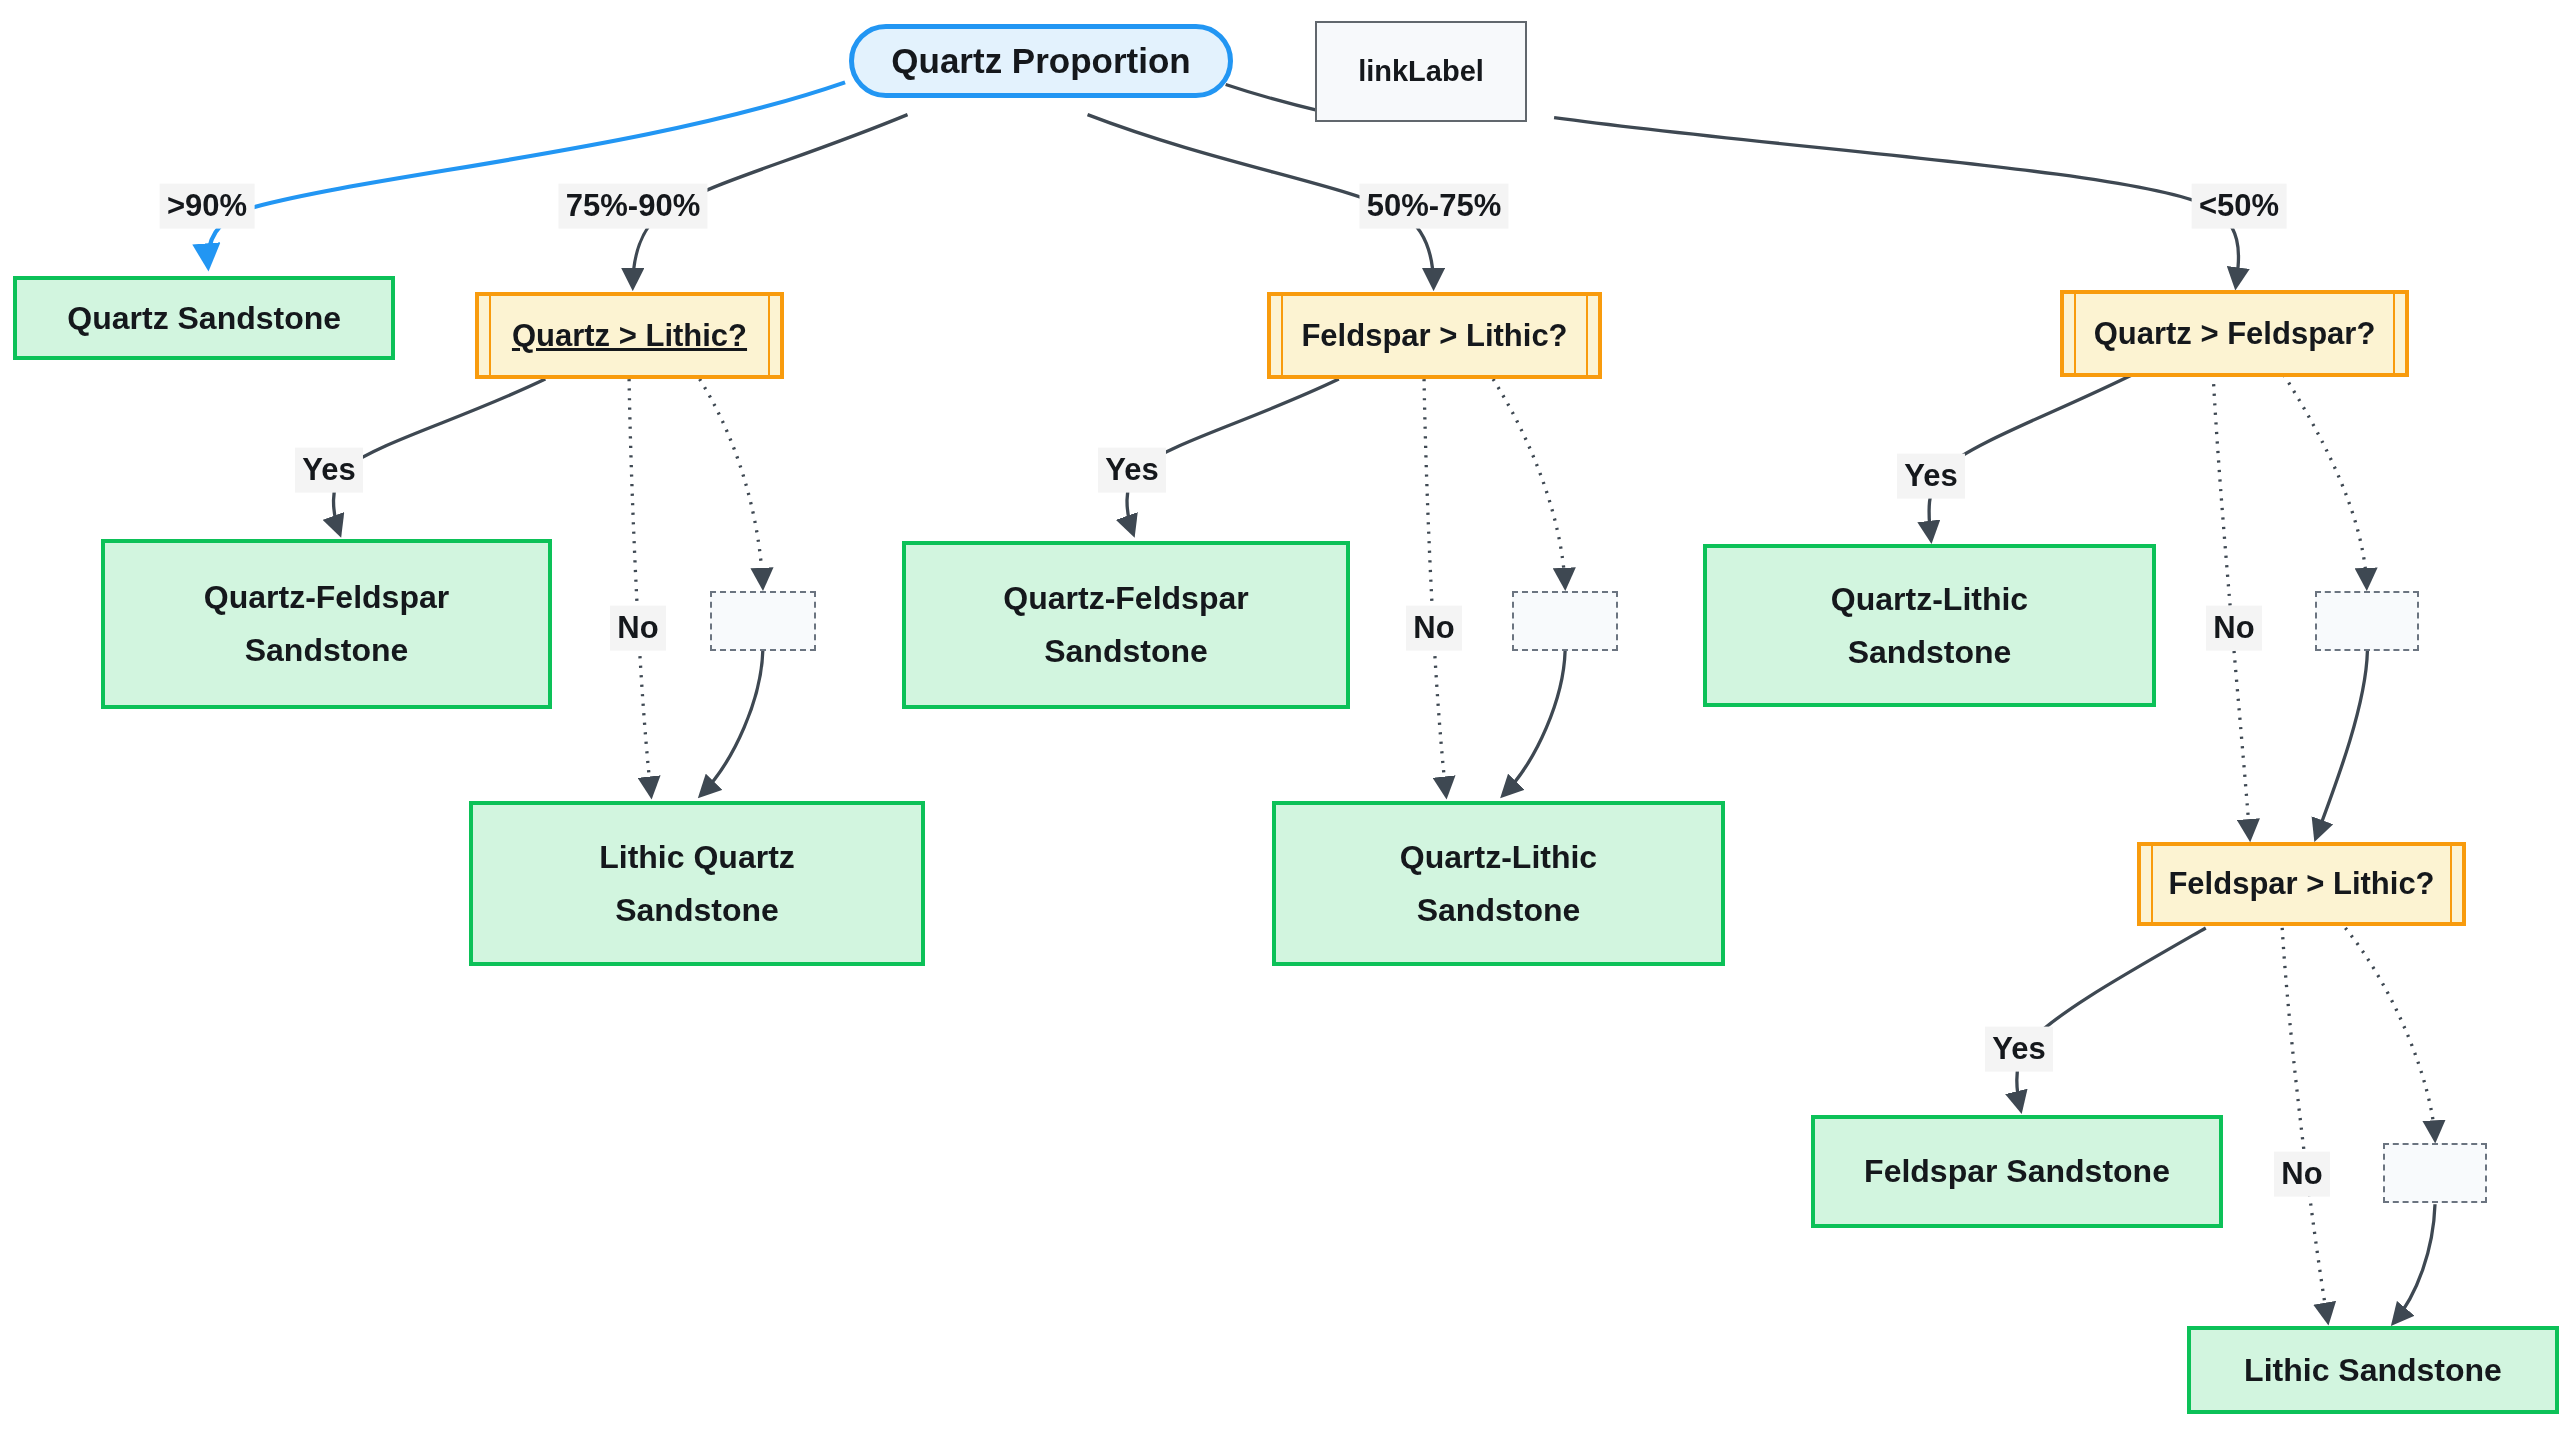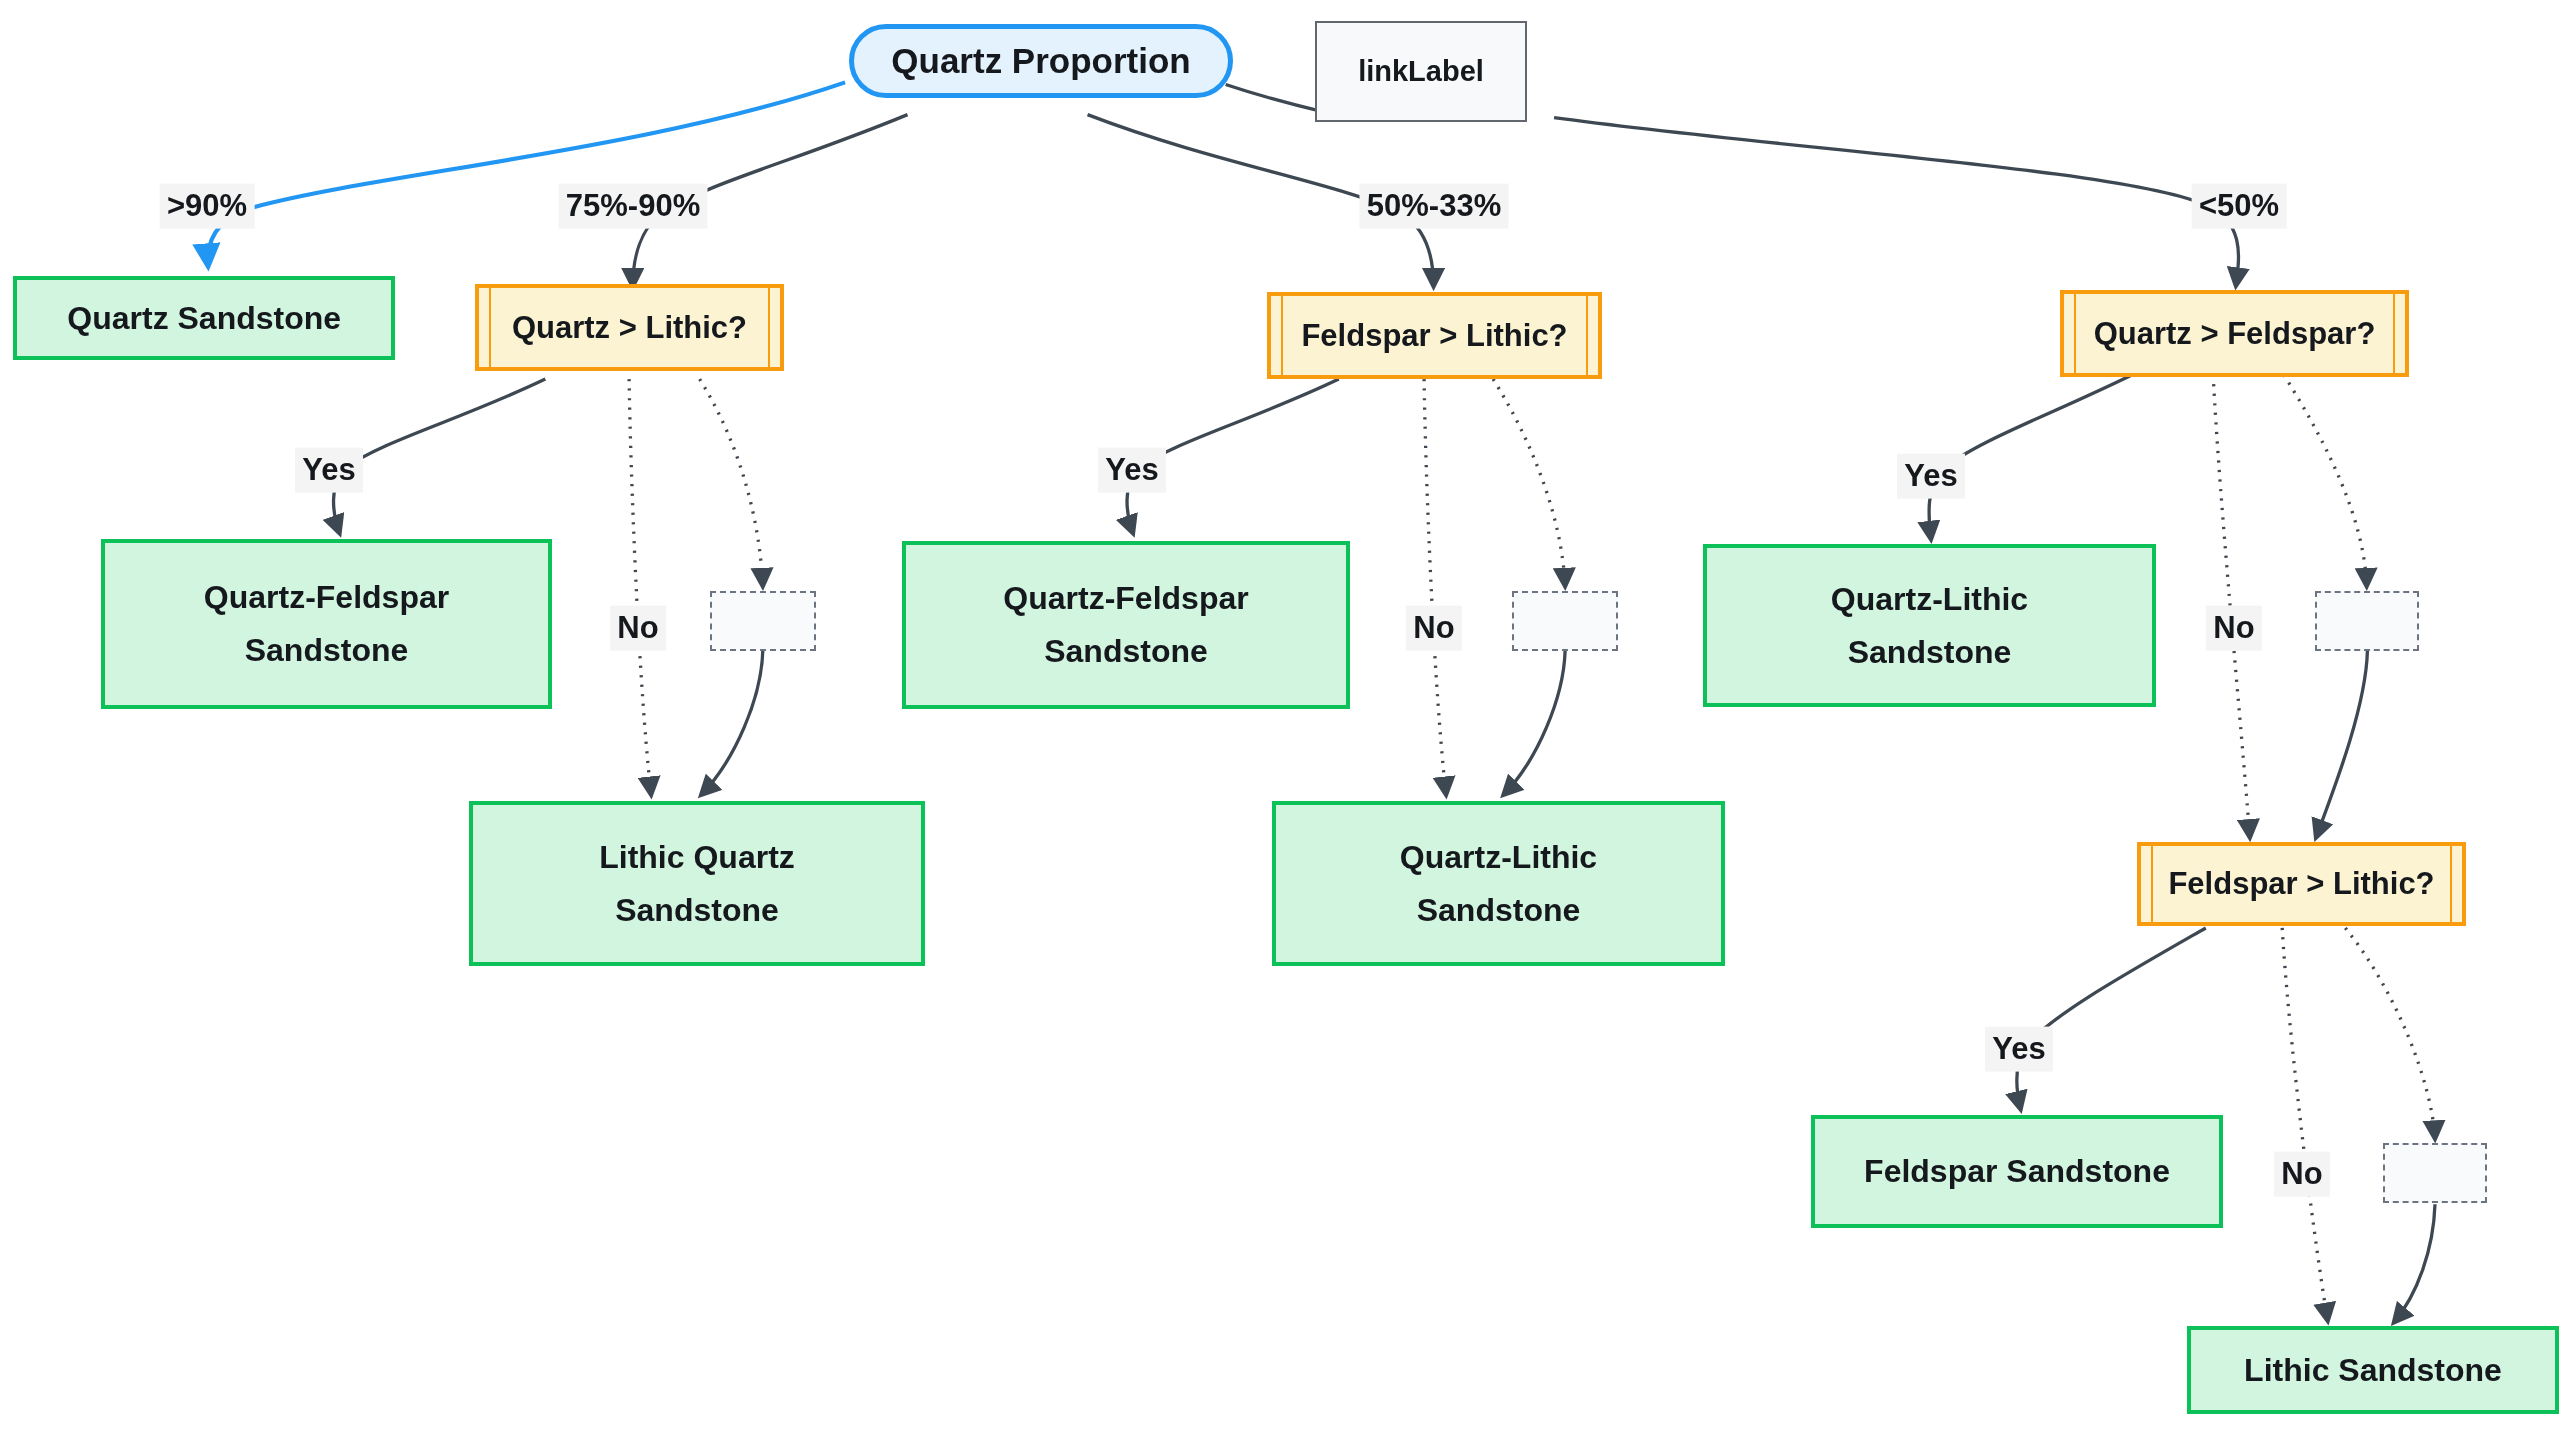--- a/index.html
+++ b/index.html
@@ -110,21 +110,21 @@
   </div>
 
   <div class="node rect-label" style="left:1315px;top:20.6px;width:212px;height:101px;">
     <span>linkLabel</span>
   </div>
 
   <div class="node outcome" style="left:13.2px;top:276px;width:382px;height:84px;">
     <span>Quartz Sandstone</span>
   </div>
 
-  <div class="node decision" style="left:475px;top:284px;width:309px;height:87px;">
+  <div class="node decision" style="left:475px;top:292px;width:309px;height:87px;text-decoration:underline;">
     <i class="l"></i>
     <i class="r"></i>
     <span>Quartz &gt; Lithic?</span>
   </div>
 
   <div class="node decision" style="left:1267px;top:292px;width:335px;height:87px;">
     <i class="l"></i>
     <i class="r"></i>
     <span>Feldspar &gt; Lithic?</span>
   </div>
@@ -172,21 +172,21 @@
   </div>
 
   <div class="node placeholder" style="left:2383px;top:1143px;width:104px;height:60px;"></div>
 
   <div class="node outcome" style="left:2187px;top:1326px;width:372px;height:88px;">
     <span>Lithic Sandstone</span>
   </div>
 
   <div class="elabel" style="left:207px;top:206px;">&gt;90%</div>
   <div class="elabel" style="left:633px;top:206px;">75%-90%</div>
-  <div class="elabel" style="left:1434px;top:206px;">50%-33%</div>
+  <div class="elabel" style="left:1434px;top:206px;">50%-75%</div>
   <div class="elabel" style="left:2239px;top:206px;">&lt;50%</div>
 
   <div class="elabel" style="left:329px;top:470px;">Yes</div>
   <div class="elabel" style="left:638px;top:628px;">No</div>
   <div class="elabel" style="left:1132px;top:470px;">Yes</div>
   <div class="elabel" style="left:1434px;top:628px;">No</div>
   <div class="elabel" style="left:1931px;top:476px;">Yes</div>
   <div class="elabel" style="left:2234px;top:628px;">No</div>
   <div class="elabel" style="left:2019px;top:1049px;">Yes</div>
   <div class="elabel" style="left:2302px;top:1174px;">No</div>

